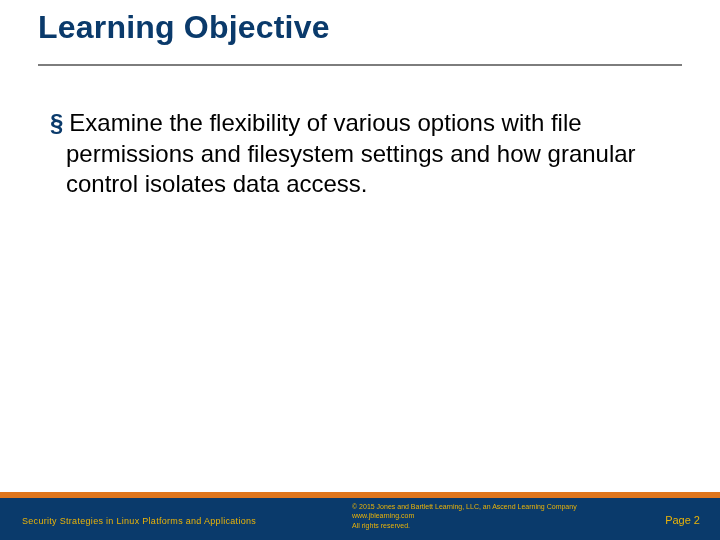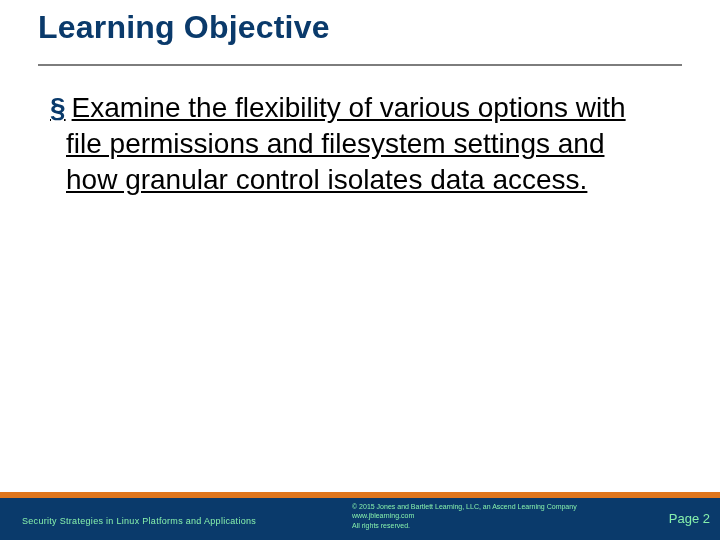--- a/index.html
+++ b/index.html
@@ -30,26 +30,25 @@
     position: absolute;
     left: 38px;
     top: 64px;
     width: 644px;
     height: 0;
     border-top: 2px solid #7d7d7d;
   }
   .body {
     position: absolute;
     left: 50px;
-    top: 90px;
+    top: 108px;
     width: 600px;
-    font-size: 28px;
+    font-size: 24px;
     line-height: 1.28;
     color: #000000;
-    text-decoration: underline;
   }
   .bullet {
     padding-left: 16px;
     text-indent: -16px;
   }
   .bullet-marker {
     color: #0a3a6b;
     font-weight: 700;
     margin-right: 6px;
   }
@@ -64,41 +63,41 @@
     height: 6px;
   }
   .footer-stripe-orange {
     background: #e0761c;
     height: 6px;
   }
   .footer-bar {
     background: #0a3a6b;
     height: 42px;
     position: relative;
-    color: #86efac;
+    color: #eab308;
   }
   .footer-left {
     position: absolute;
     left: 22px;
     bottom: 14px;
     font-size: 9px;
     letter-spacing: 0.3px;
   }
   .footer-center {
     position: absolute;
     left: 352px;
     top: 4px;
     font-size: 7px;
     line-height: 1.35;
   }
   .footer-right {
     position: absolute;
-    right: 10px;
+    right: 20px;
     bottom: 14px;
-    font-size: 13px;
+    font-size: 11px;
   }
 </style>
 </head>
 <body>
 
 <div class="slide">
 
   <div class="title">Learning Objective</div>
   <div class="title-rule"></div>
 

